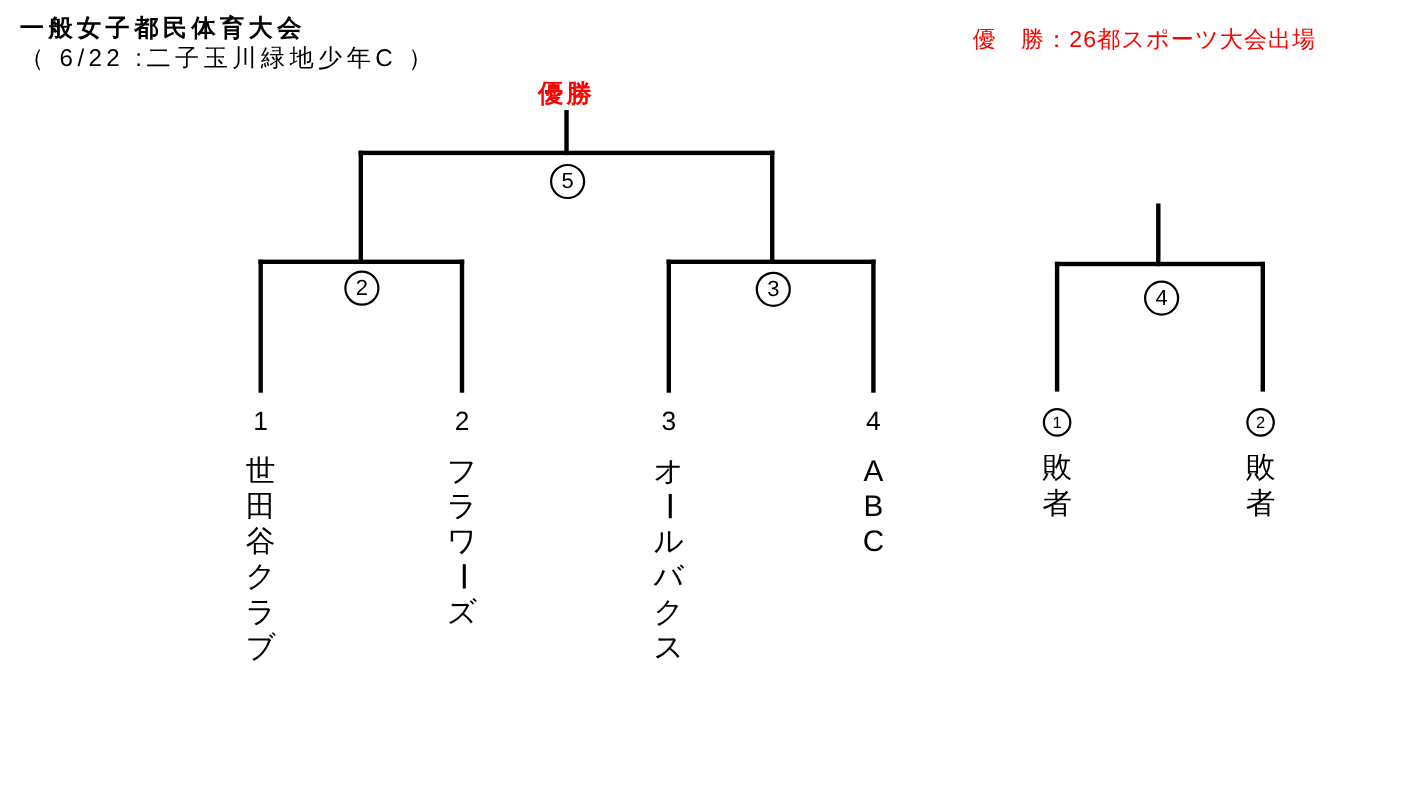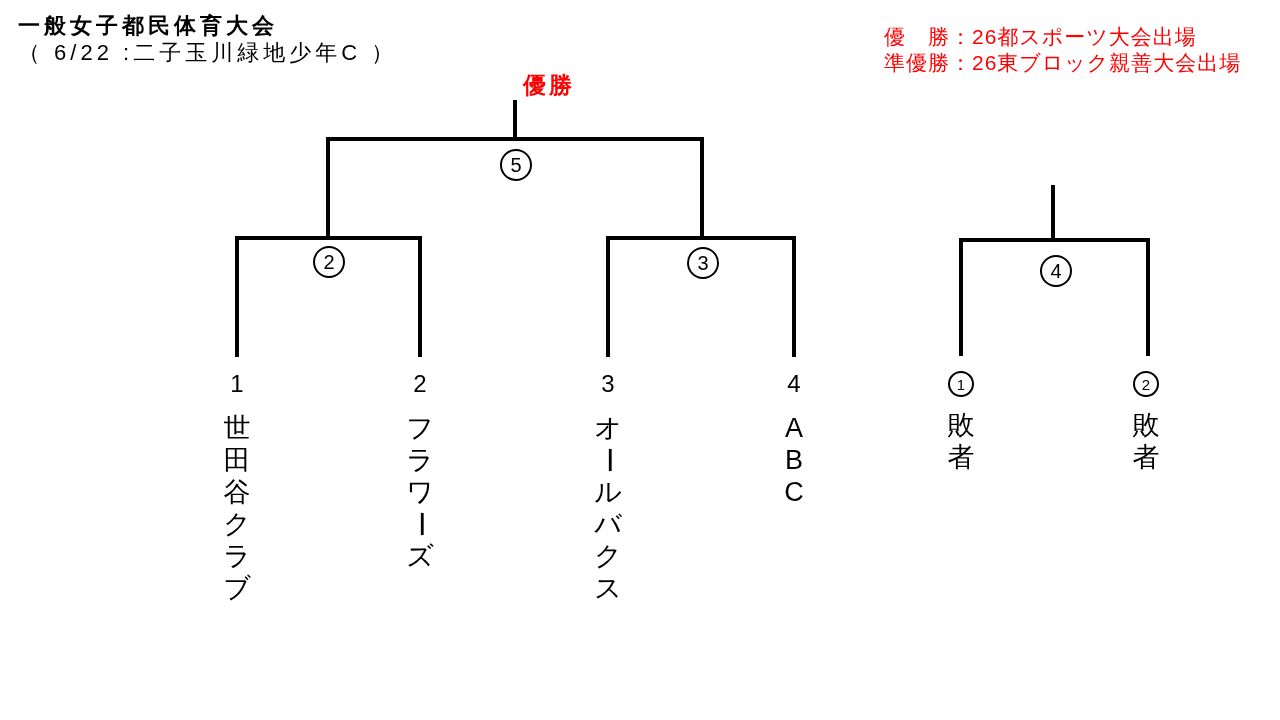--- a/index.html
+++ b/index.html
@@ -107,24 +107,23 @@
 
 <div class="canvas">
 
   <div class="title-block">
     <div class="t-bold">一般女子都民体育大会</div>
     <div>（ 6/22 :二子玉川緑地少年C ）</div>
   </div>
 
   <div class="prize-block" style="color: rgb(255, 0, 0);">
     <div>優　勝：26都スポーツ大会出場</div>
-    <div>準優勝：26東ブロック親善大会出場</div>
   </div>
 
-  <div class="champion-label" style="color: rgb(255, 0, 0); text-align: right;">優勝</div>
+  <div class="champion-label" style="color: rgb(255, 0, 0);">優勝</div>
 
   <div class="bline" style="left:513px; top:100px; width:4px; height:41px;"></div>
   <div class="bline" style="left:326px; top:137px; width:378px; height:4px;"></div>
   <div class="bline" style="left:326px; top:137px; width:4px; height:103px;"></div>
   <div class="bline" style="left:700px; top:137px; width:4px; height:103px;"></div>
   <div class="bline" style="left:235px; top:236px; width:187px; height:4px;"></div>
   <div class="bline" style="left:606px; top:236px; width:190px; height:4px;"></div>
   <div class="bline" style="left:235px; top:236px; width:4px; height:121px;"></div>
   <div class="bline" style="left:418px; top:236px; width:4px; height:121px;"></div>
   <div class="bline" style="left:606px; top:236px; width:4px; height:121px;"></div>

